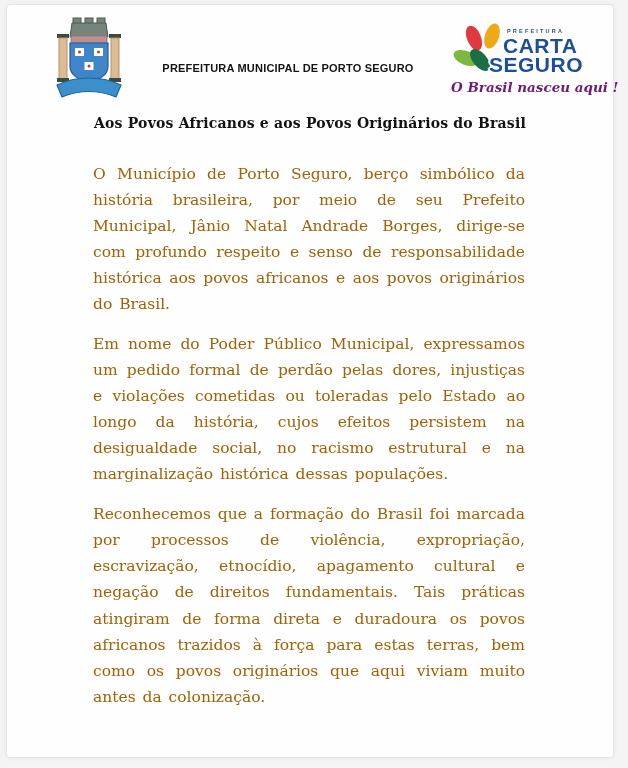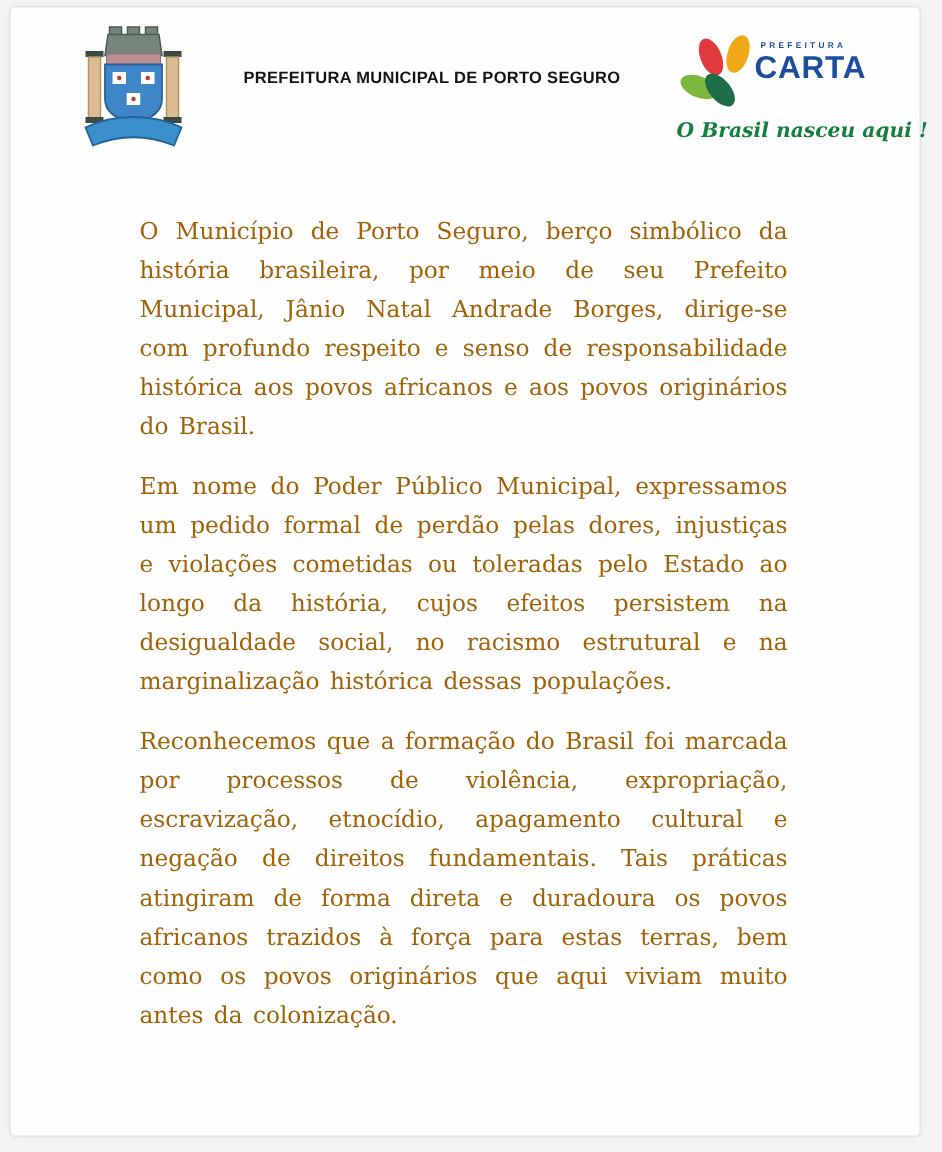--- a/index.html
+++ b/index.html
@@ -21,21 +21,21 @@
   
   .letterhead {
     display: flex;
     align-items: flex-start;
     padding: 12px 10px 0 46px;
   }
   .crest { width: 72px; height: 90px; flex: 0 0 auto; }
   .org-block {
     flex: 1 1 auto;
     text-align: center;
-    margin-top: 28px;
+    margin-top: 44px;
     font-family: "Liberation Sans", sans-serif;
     font-weight: bold;
     font-size: 11px;
     line-height: 1.45;
     letter-spacing: 0.2px;
     color: #141414;
   }
   .logo {
     position: relative;
     width: 148px; height: 94px;
@@ -62,21 +62,21 @@
   }
   .logo .name1 { left: 52px; top: 17px; }
   .logo .name2 { left: 38px; top: 36px; }
   .logo .tagline {
     position: absolute; left: 0px; top: 62px; width: 148px;
     text-align: center;
     font-family: "DejaVu Serif", serif;
     font-style: italic;
     font-weight: bold;
     font-size: 13.5px;
-    color: #15803d;
+    color: #701a75;
     white-space: nowrap;
   }
   
   .doc-title {
     margin-top: 10px;
     text-align: center;
     font-family: "DejaVu Serif", serif;
     font-weight: bold;
     font-size: 19px;
     letter-spacing: 1px;
@@ -145,25 +145,27 @@
 
     <div class="logo">
       <svg class="leaves" width="58" height="58" viewBox="0 0 58 58">
         <ellipse cx="21" cy="15" rx="7" ry="13" fill="#e03a3f" transform="rotate(-22 21 15)"></ellipse>
         <ellipse cx="39" cy="13" rx="7" ry="13" fill="#f0a818" transform="rotate(18 39 13)"></ellipse>
         <ellipse cx="13" cy="35" rx="7" ry="13" fill="#7cb83f" transform="rotate(-68 13 35)"></ellipse>
         <ellipse cx="27" cy="37" rx="7" ry="13" fill="#1d6e46" transform="rotate(-40 27 37)"></ellipse>
       </svg>
       <div class="overline">PREFEITURA</div>
       <div class="name1">CARTA</div>
+      <div class="name2">SEGURO</div>
       <div class="tagline">O Brasil nasceu aqui !</div>
     </div>
 
   </div>
 
+  <div class="doc-subtitle">Aos Povos Africanos e aos Povos Originários do Brasil</div>
 
   <div class="content">
     <p>O Município de Porto Seguro, berço simbólico da história brasileira, por meio de seu Prefeito Municipal, Jânio Natal Andrade Borges, dirige-se com profundo respeito e senso de responsabilidade histórica aos povos africanos e aos povos originários do Brasil.</p>
     <p>Em nome do Poder Público Municipal, expressamos um pedido formal de perdão pelas dores, injustiças e violações cometidas ou toleradas pelo Estado ao longo da história, cujos efeitos persistem na desigualdade social, no racismo estrutural e na marginalização histórica dessas populações.</p>
     <p>Reconhecemos que a formação do Brasil foi marcada por processos de violência, expropriação, escravização, etnocídio, apagamento cultural e negação de direitos fundamentais. Tais práticas atingiram de forma direta e duradoura os povos africanos trazidos à força para estas terras, bem como os povos originários que aqui viviam muito antes da colonização.</p>
   </div>
 
 </div>
 
 </body></html>

